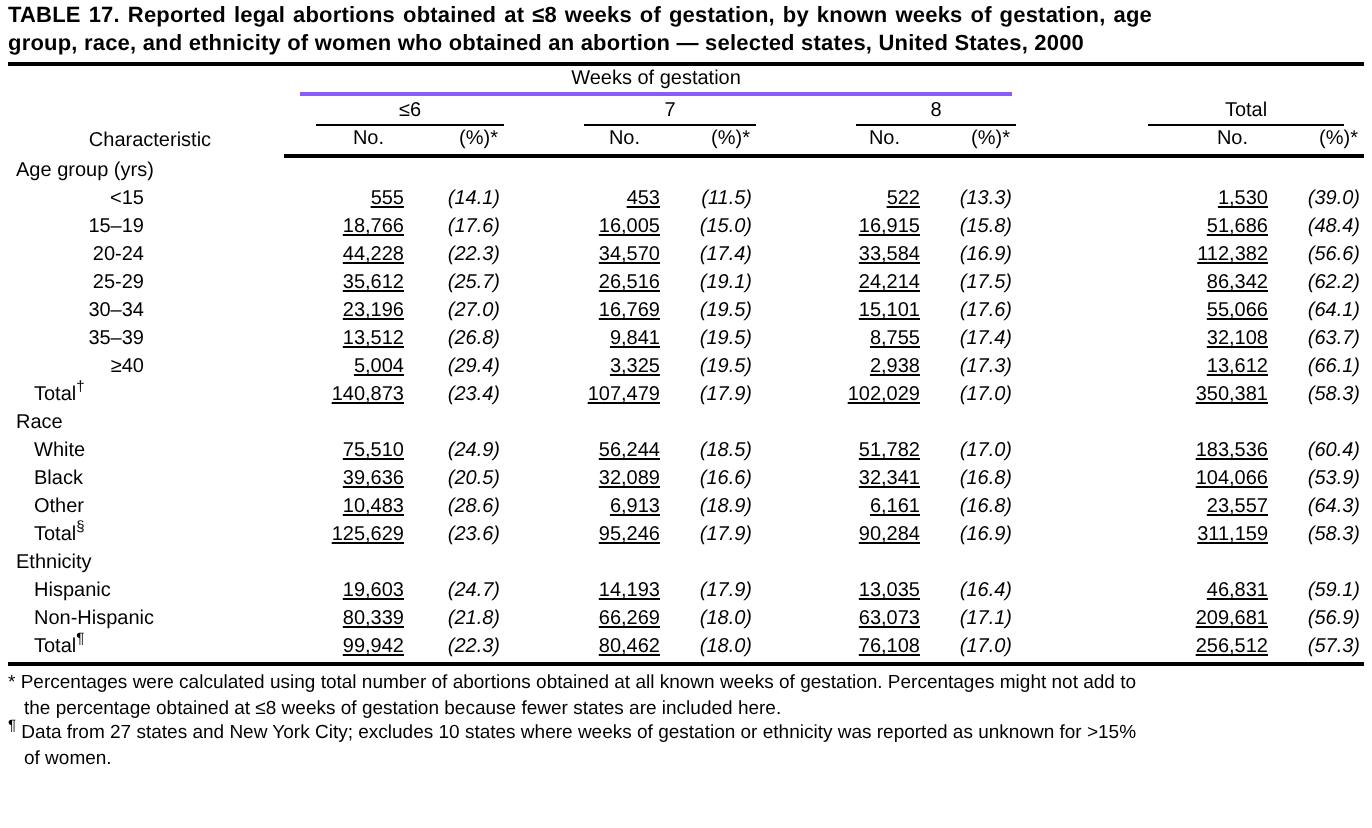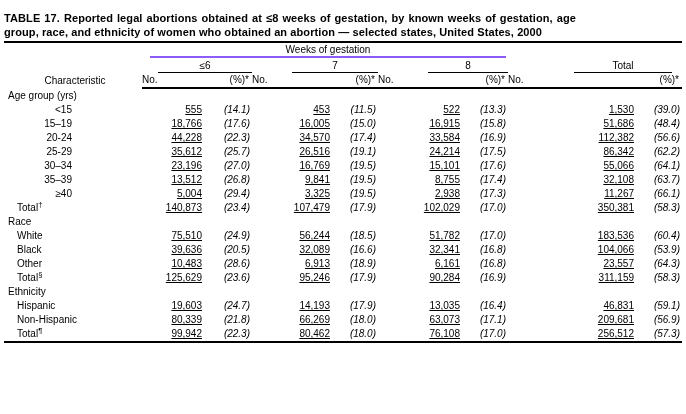--- a/index.html
+++ b/index.html
@@ -3,21 +3,21 @@
 <meta charset="utf-8">
 <style>
   * { box-sizing: border-box; }
   html, body { margin: 0; padding: 0; }
   body {
     width: 686px; height: 414px;
     background: #ffffff; color: #000000;
     font-family: "Liberation Sans", sans-serif;
     overflow: hidden;
   }
-  .page { padding: 12px 4px 0 4px; width: 580px; }
+  .page { padding: 2px 4px 0 4px; width: 580px; }
 
   .title {
     font-size: 11px; font-weight: bold; line-height: 13.5px;
     text-align: justify; letter-spacing: 0.1px;
     padding-bottom: 2px;
   }
 
   table.main {
     width: 678px; border-collapse: collapse; table-layout: fixed;
     border-top: 2.5px solid #000;
@@ -32,21 +32,21 @@
     text-align: center; padding-bottom: 1px; margin: 0 2px 0 8px;
     border-bottom: 2px solid #8b5cf6;
   }
   thead tr.group-row th { height: 15px; vertical-align: bottom; }
   .gl { text-align: center; border-bottom: 1.5px solid #000; padding-bottom: 1px; }
   .gl0 { margin-left: 16px; }
   .gl1 { margin-left: 40px; }
   .gl2 { margin-left: 50px; }
   .gl3 { margin-left: 66px; margin-right: 10px; }
   thead tr.subhead-row th { height: 15px; vertical-align: bottom; padding-bottom: 2px; border-bottom: 2.5px solid #000; }
-  th.no-h  { text-align: left; padding-right: 12px; }
+  th.no-h  { text-align: right; padding-right: 12px; }
   th.pct-h { text-align: right; padding-right: 3px; }
 
   tbody { border-bottom: 2.5px solid #000; }
   tbody td { height: 14px; line-height: 14px; white-space: nowrap; }
   td.sec { padding-left: 4px; }
   td.char { padding-left: 4px; }
   .lbl-plain { margin-left: 9px; }
   .lbl-age { display: inline-block; margin-left: 8px; width: 56px; text-align: right; }
   td.no  { text-align: right; padding-right: 2px; text-decoration: underline; }
   td.pct { text-align: right; padding-right: 2px; font-style: italic; }
@@ -178,21 +178,21 @@
           <td class="pct">(63.7)</td>
         </tr>
         <tr>
           <td class="char"><span class="lbl-age">≥40</span></td>
           <td class="no">5,004</td>
           <td class="pct">(29.4)</td>
           <td class="no">3,325</td>
           <td class="pct">(19.5)</td>
           <td class="no">2,938</td>
           <td class="pct">(17.3)</td>
-          <td class="no">11,267</td>
+          <td class="no">13,612</td>
           <td class="pct">(66.1)</td>
         </tr>
         <tr>
           <td class="char"><span class="lbl-plain">Total<sup>†</sup></span></td>
           <td class="no">140,873</td>
           <td class="pct">(23.4)</td>
           <td class="no">107,479</td>
           <td class="pct">(17.9)</td>
           <td class="no">102,029</td>
           <td class="pct">(17.0)</td>
@@ -279,14 +279,16 @@
           <td class="pct">(18.0)</td>
           <td class="no">76,108</td>
           <td class="pct">(17.0)</td>
           <td class="no">256,512</td>
           <td class="pct">(57.3)</td>
         </tr>
       </tbody>
   </table>
 
   <div class="footnotes" id="footnotes">
+      <p><span class="fn-marker">*</span> Percentages were calculated using total number of abortions obtained at all known weeks of gestation. Percentages might not add to the percentage obtained at ≤8 weeks of gestation because fewer states are included here.</p>
+      <p><sup class="fn-marker">¶</sup> Data from 27 states and New York City; excludes 10 states where weeks of gestation or ethnicity was reported as unknown for &gt;15% of women.</p>
     </div>
 </div>
 
 </body></html>

